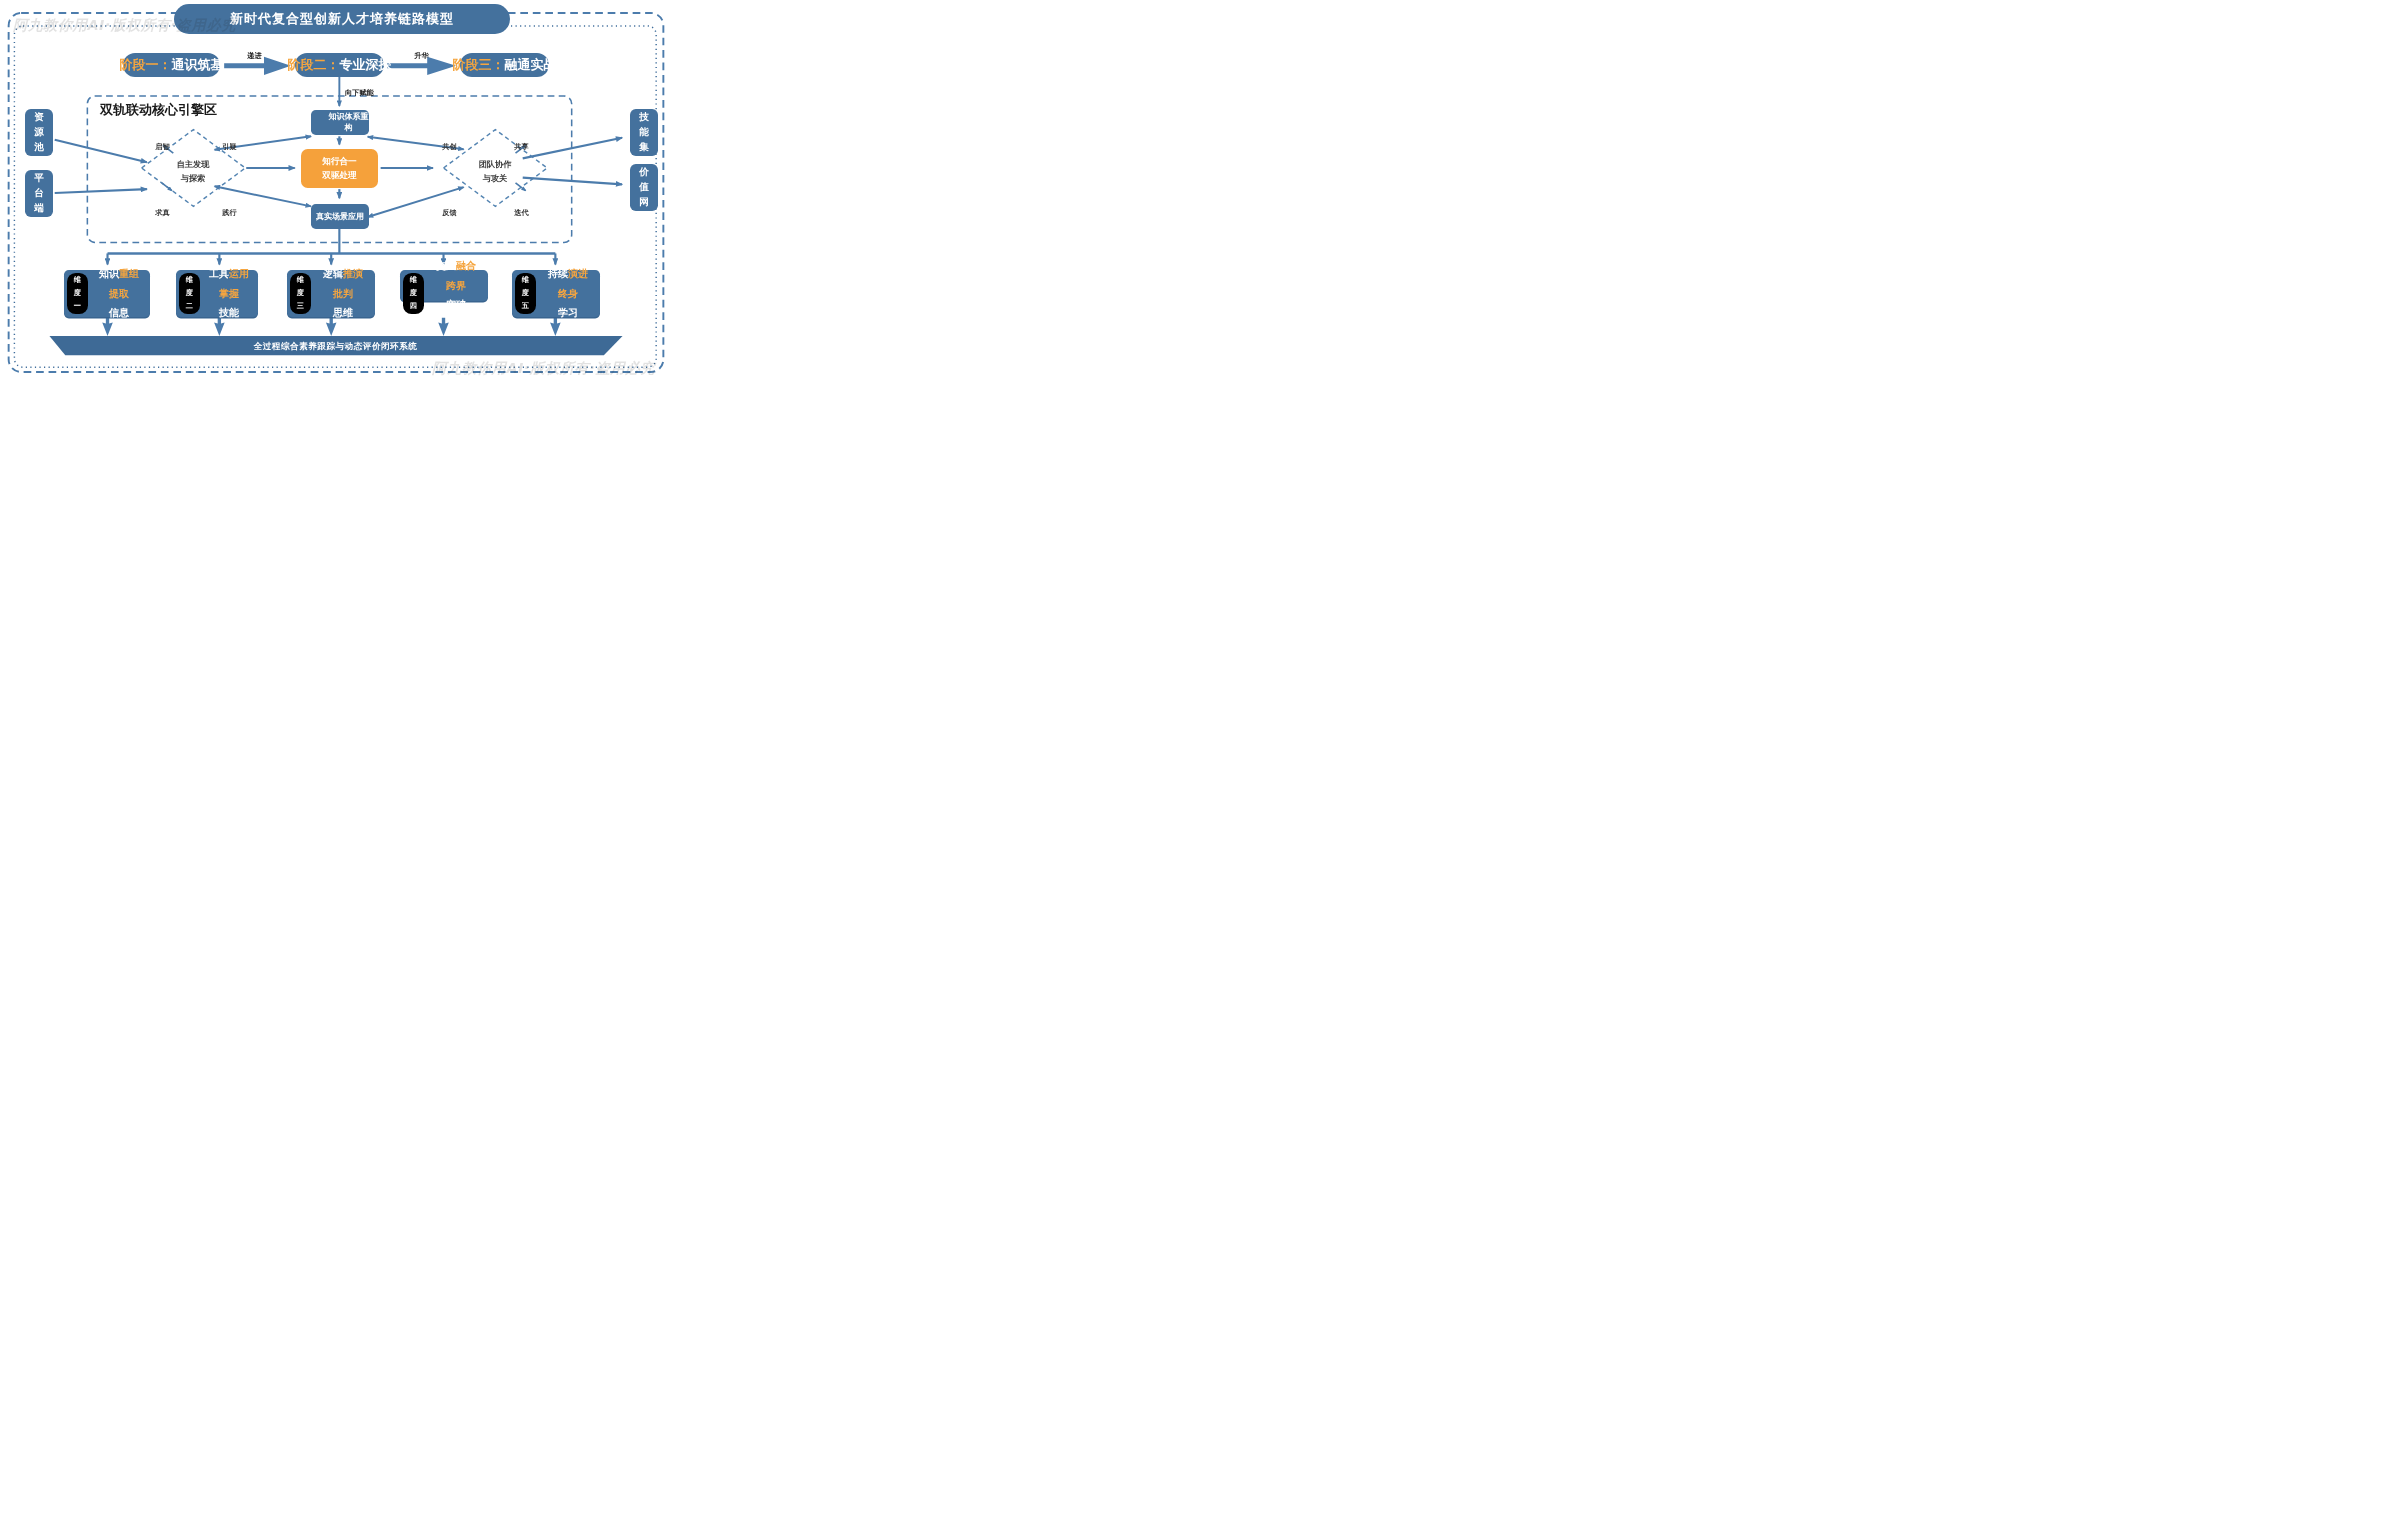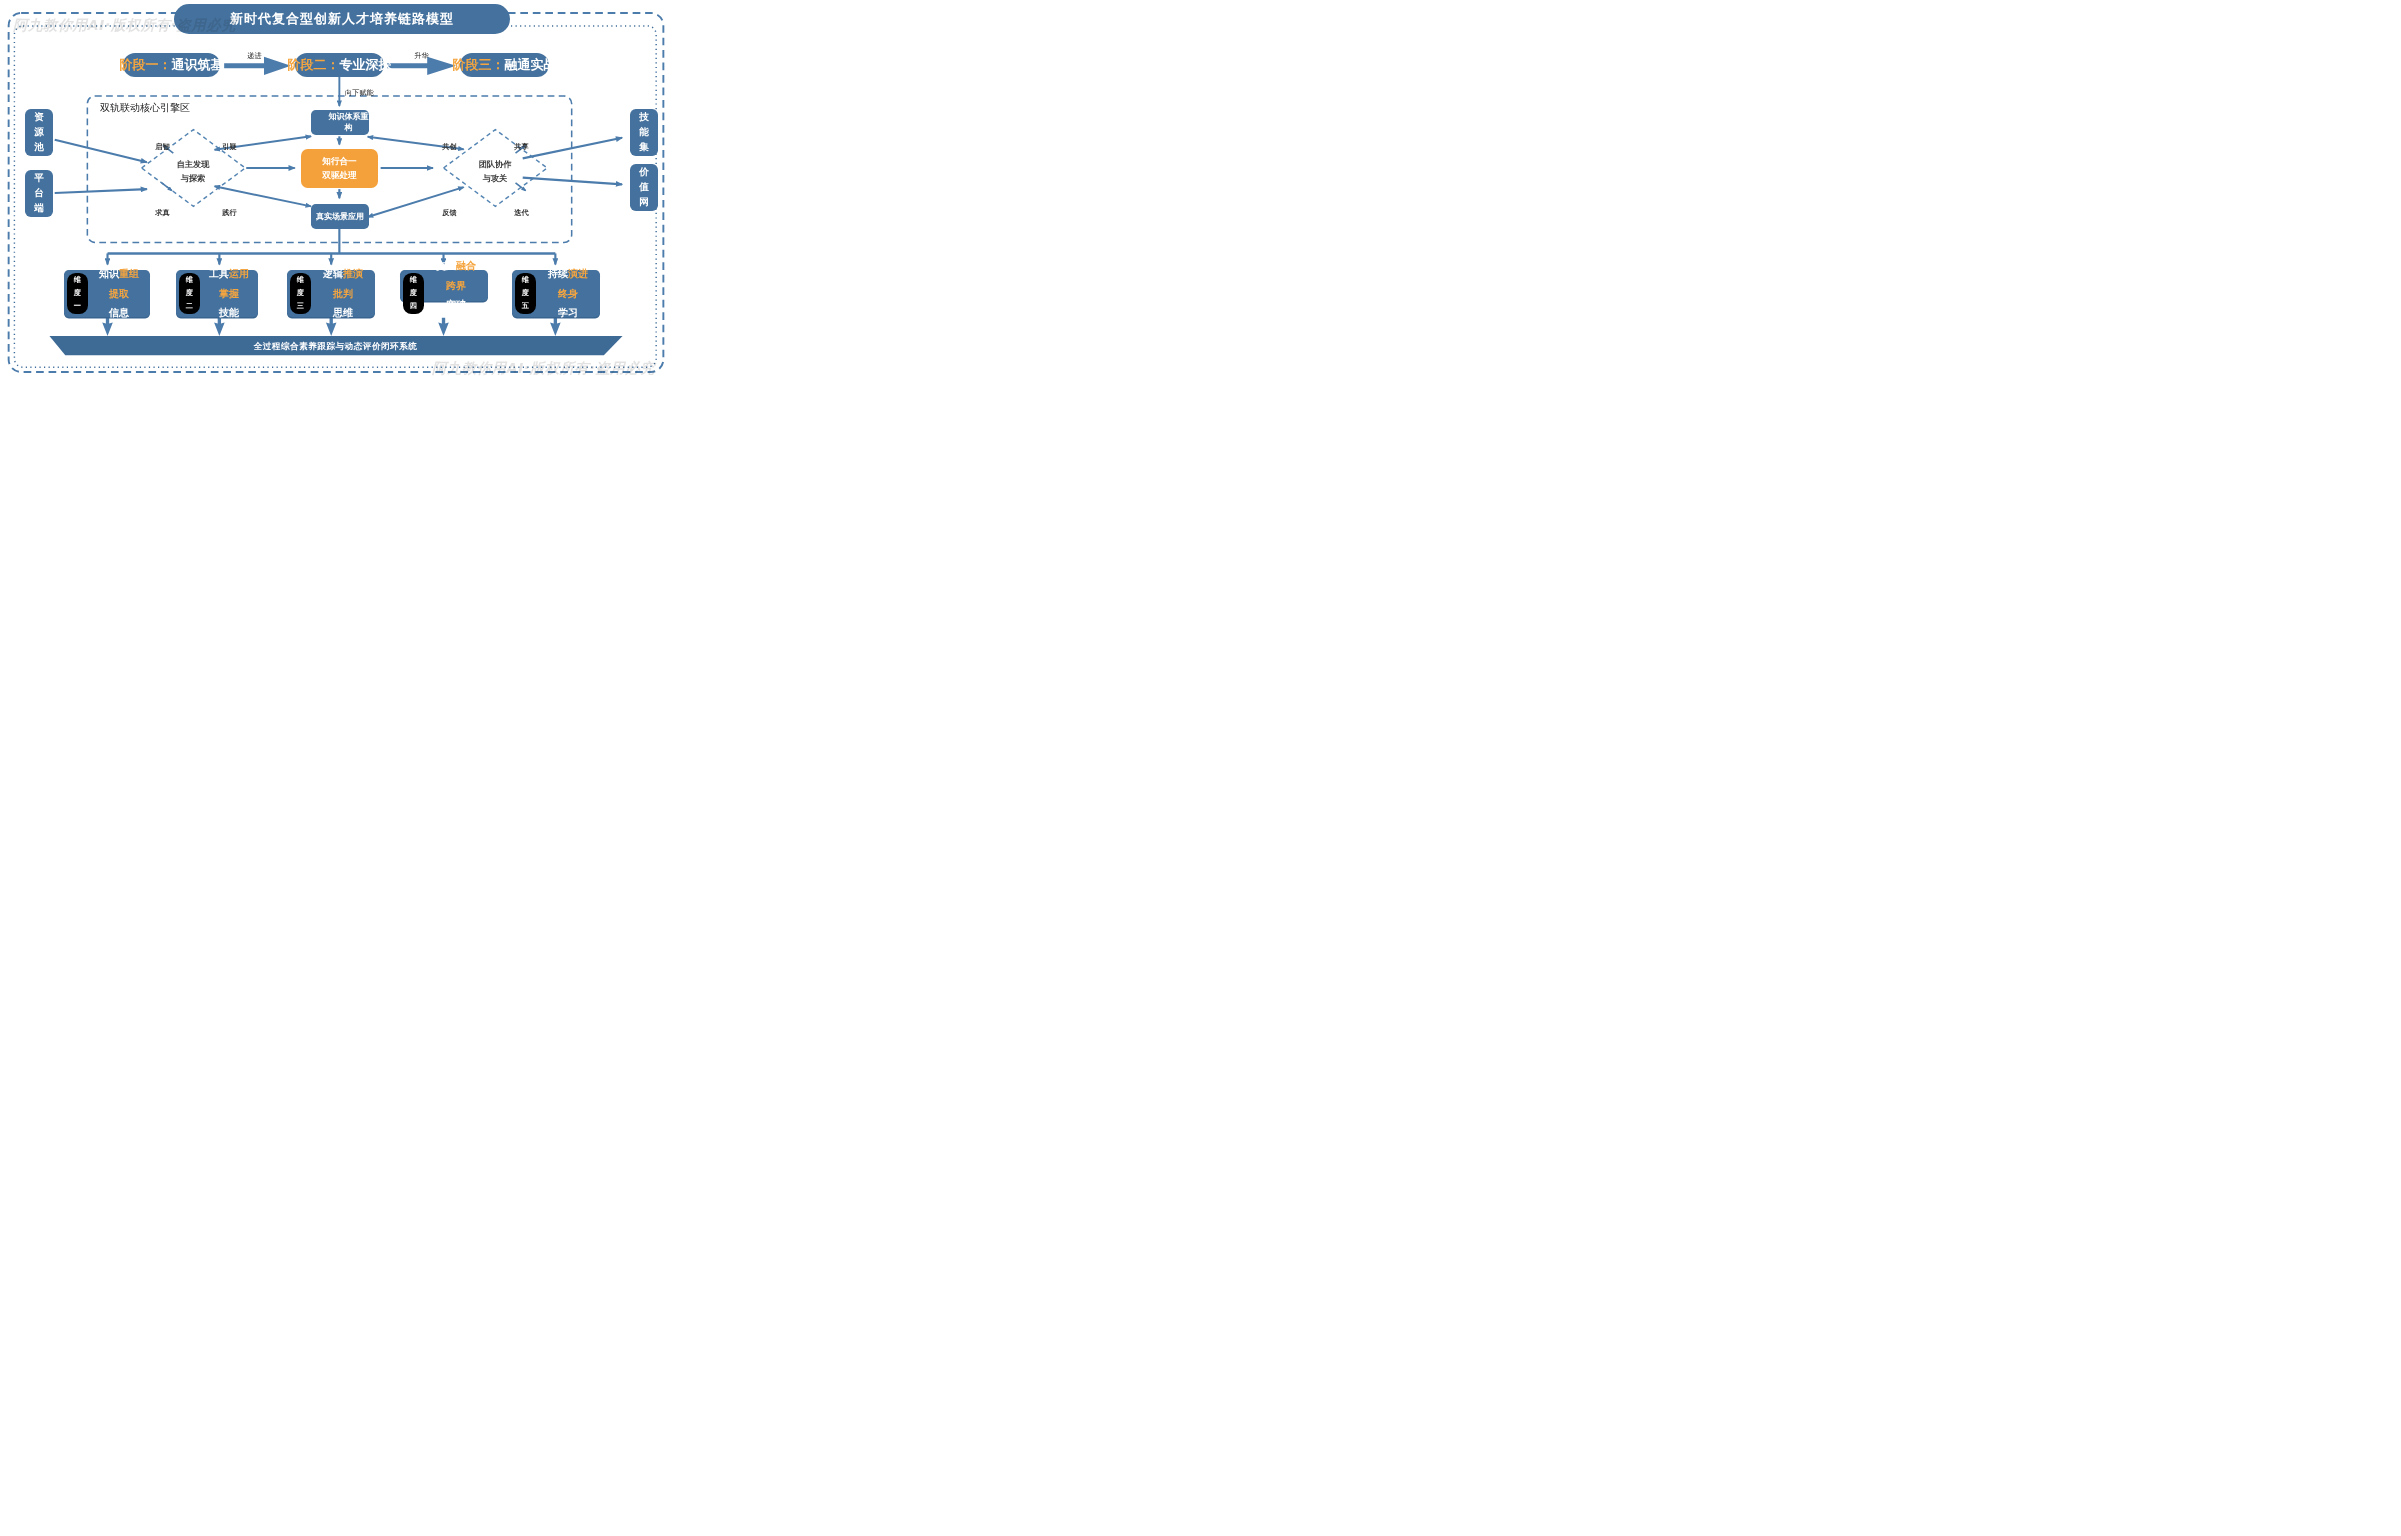--- a/index.html
+++ b/index.html
@@ -13,22 +13,22 @@
   .pill-title{border-radius:15.4px;font-size:13px;letter-spacing:1px;z-index:3;}
   .stage{border-radius:12px;font-size:13px;z-index:3;white-space:nowrap;}
   .stage .olabel{color:#F5A53F;}
   .stage .wlabel{color:#fff;}
   .sidebox{border-radius:5.8px;z-index:3;}
   .vtext{width:1.15em;margin:0 auto;text-align:center;word-break:break-all;line-height:1.55;font-size:9.6px;font-weight:bold;color:#fff;}
   .cnode{border-radius:4.8px;font-size:8px;z-index:3;}
   .onode{background:#F5A13B;border-radius:6.7px;font-size:8.6px;line-height:1.55;z-index:3;}
   .dlabel{font-size:7.2px;font-weight:bold;color:#333;text-align:center;z-index:3;}
   .dtext{font-size:8.2px;font-weight:bold;color:#3c3c3c;text-align:center;line-height:1.7;z-index:3;}
-  .alabel{font-size:7.2px;font-weight:normal;color:#222;text-align:center;z-index:3;white-space:nowrap;}
-  .engine-label{font-size:10px;font-weight:normal;color:#1a1a1a;z-index:3;white-space:nowrap;}
+  .alabel{font-size:7.2px;font-weight:bold;color:#222;text-align:center;z-index:3;white-space:nowrap;}
+  .engine-label{font-size:13px;font-weight:bold;color:#1a1a1a;z-index:3;white-space:nowrap;}
   .dim{background:#44719D;border-radius:4.8px;box-shadow:0 1.4px 0 0 #39648f;z-index:3;display:flex;}
   .dim .badge{position:absolute;left:2.9px;top:2.9px;width:21px;height:41px;background:#000000;border-radius:8.6px;
     display:flex;align-items:center;justify-content:center;}
   .dim .badge .vtext{font-size:7.2px;line-height:1.8;}
   .dim .content{position:absolute;left:25px;top:0;right:1px;height:100%;
     display:flex;flex-direction:column;justify-content:center;text-align:center;
     font-size:10px;font-weight:bold;color:#fff;line-height:1.95;white-space:nowrap;}
   .dim .org{color:#F5A53F;}
   .banner-text{color:#fff;font-size:8.6px;font-weight:bold;text-align:center;z-index:3;letter-spacing:0.5px;}
   .watermark{position:absolute;color:rgba(30,30,30,0.13);font-size:14.4px;font-weight:bold;white-space:nowrap;z-index:9;letter-spacing:0.5px;font-style:italic;}

